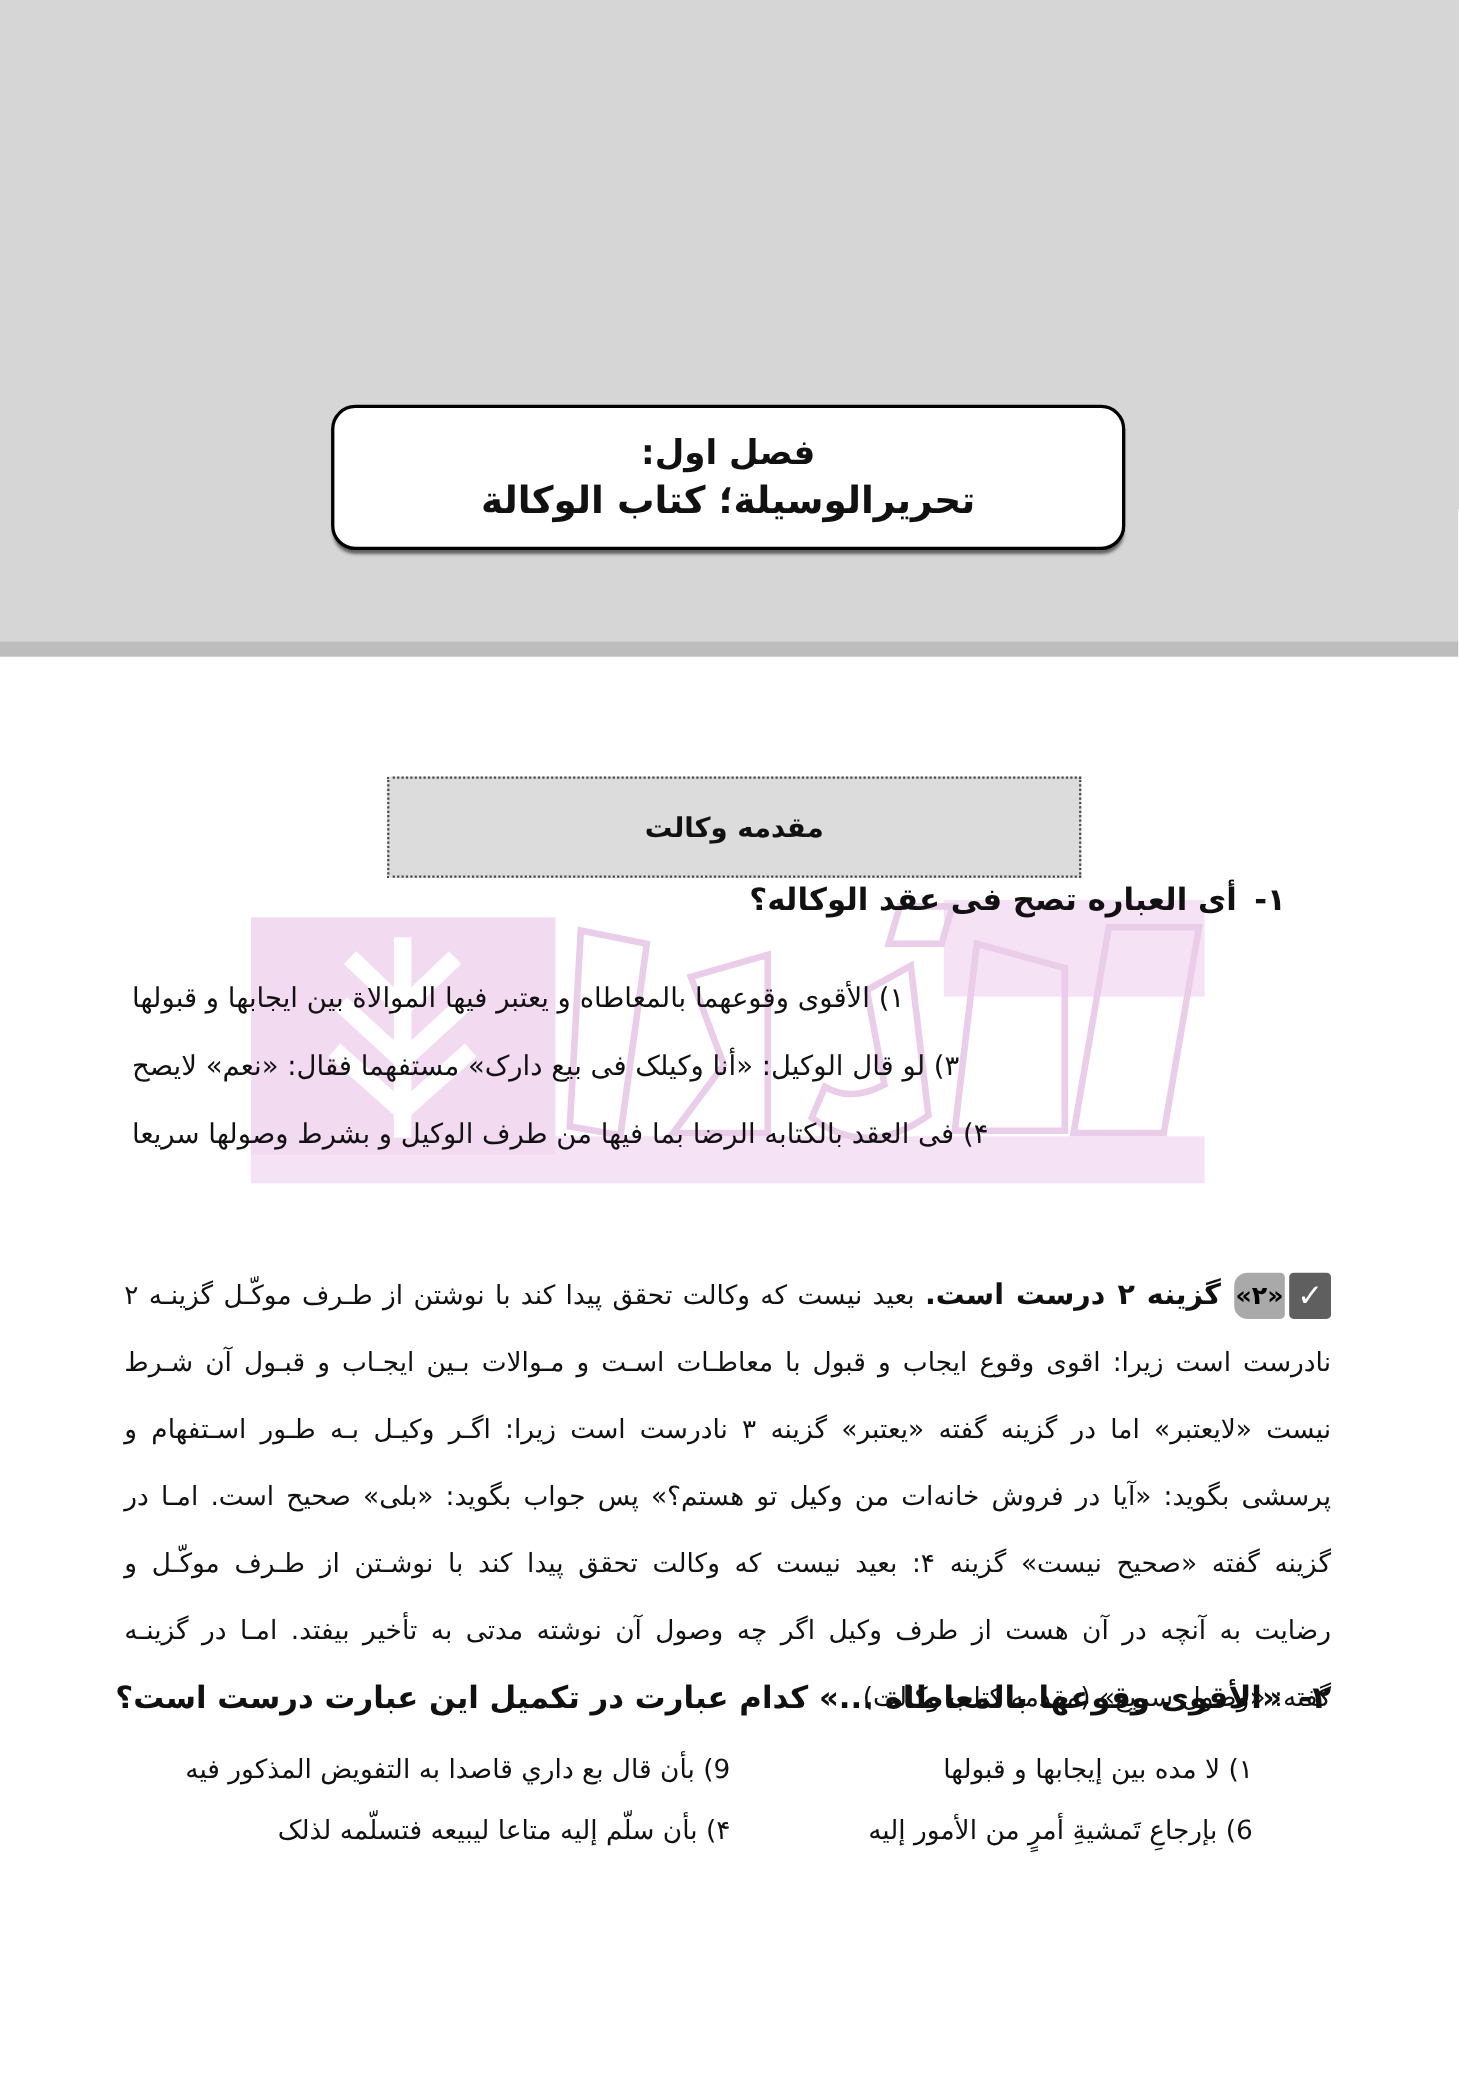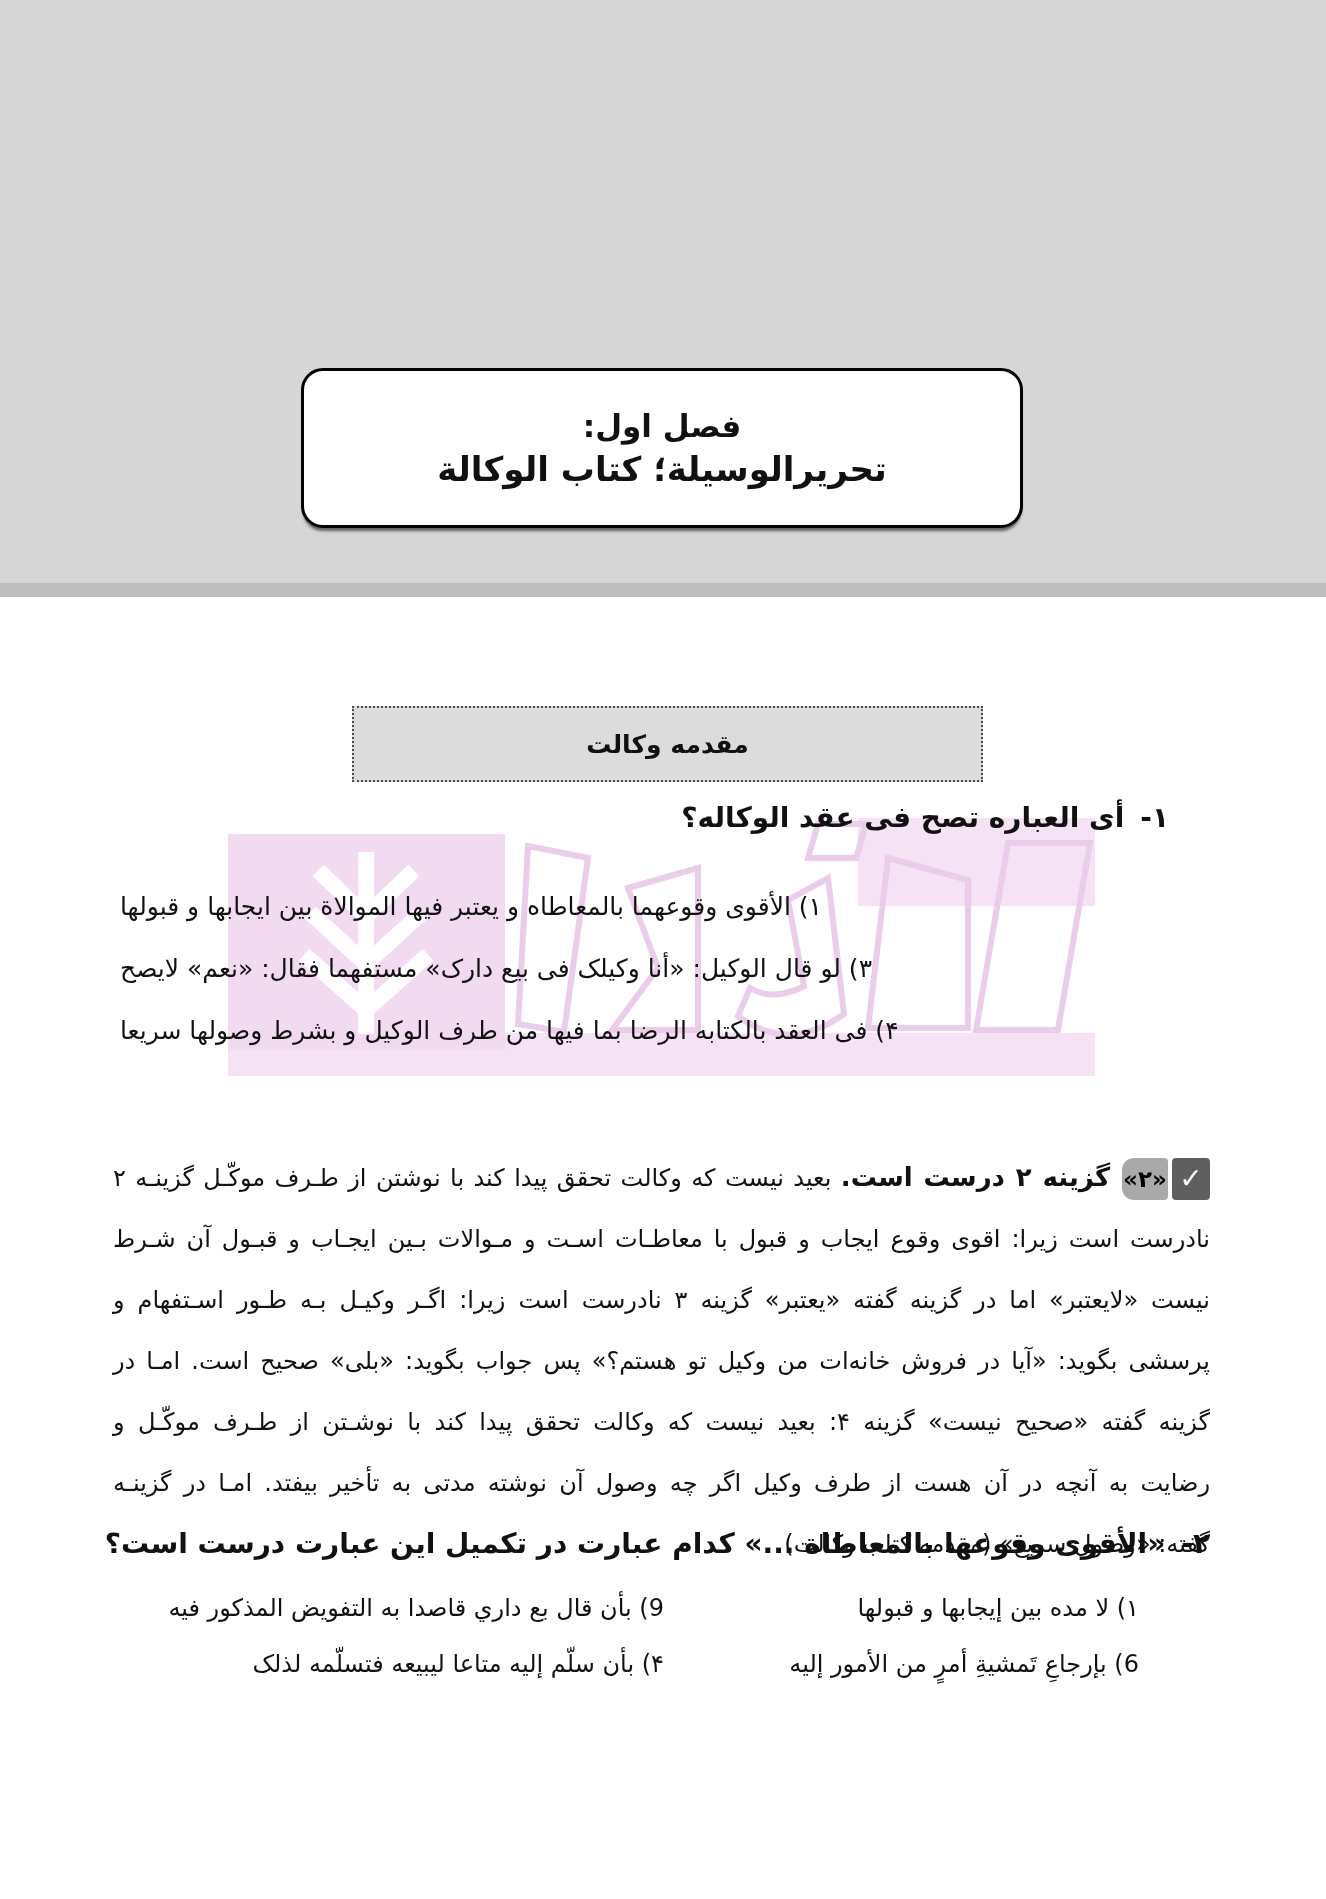--- a/index.html
+++ b/index.html
@@ -9,32 +9,32 @@
     background:#ffffff;
     overflow:hidden;
     direction:rtl;
     font-family:"DejaVu Sans", sans-serif;
     color:#111;
   }
   
   .header{position:absolute;top:0;left:0;width:1326px;height:583px;background:#d6d6d6;}
   .divider{position:absolute;top:583px;left:0;width:1326px;height:14px;background:#bdbdbd;}
   .title-box{
-    position:absolute;left:301px;top:368px;width:722px;height:160px;
+    position:absolute;left:301px;top:368px;width:722px;height:132px;
     box-sizing:border-box;background:#ffffff;border:3px solid #000;border-radius:22px;
     box-shadow:0 5px 3px -2px rgba(0,0,0,.55);
     display:flex;flex-direction:column;align-items:center;justify-content:center;gap:10px;
   }
   .title-line1{font-size:31px;font-weight:bold;line-height:1;}
   .title-line2{font-size:34px;font-weight:bold;line-height:1;text-align:center;}
   
   .watermark{position:absolute;top:818px;left:228px;width:870px;height:258px;z-index:0;}
   
   .intro-box{
-    position:absolute;left:352px;top:706px;width:631px;height:76px;box-sizing:border-box;
+    position:absolute;left:352px;top:706px;width:631px;height:92px;box-sizing:border-box;
     background:#dcdcdc;border:2px dotted #4a4a4a;
     display:flex;align-items:center;justify-content:center;z-index:1;
   }
   .intro-label{font-size:25px;font-weight:bold;}
   
   .q-heading{position:absolute;z-index:1;font-size:28px;font-weight:bold;line-height:44px;white-space:nowrap;}
   .q1-heading{top:796px;right:157px;}
   .q2-heading{top:1522px;right:116px;}
   .q-number{margin-left:16px;}
   .q1-options{position:absolute;z-index:1;top:876px;right:187px;left:120px;font-size:25px;line-height:62px;text-align:left;}

